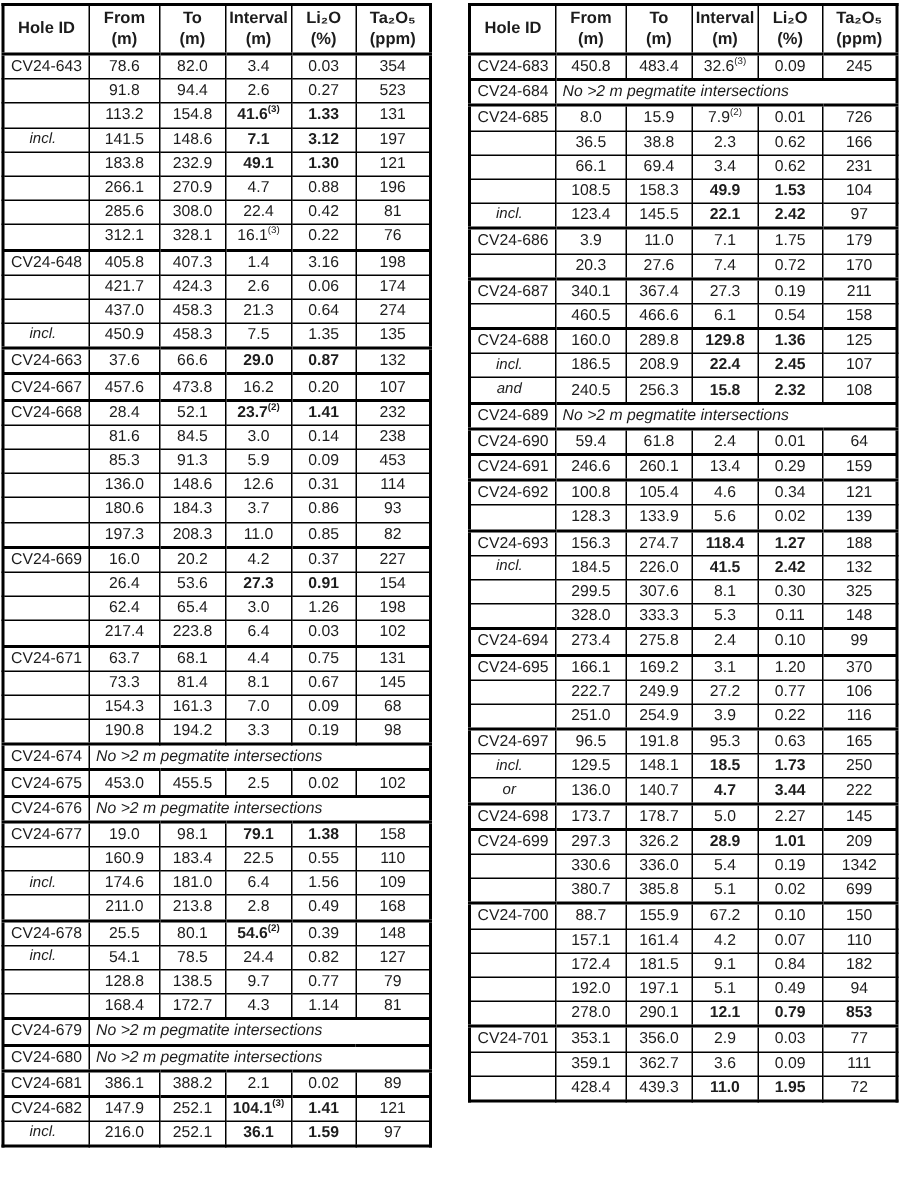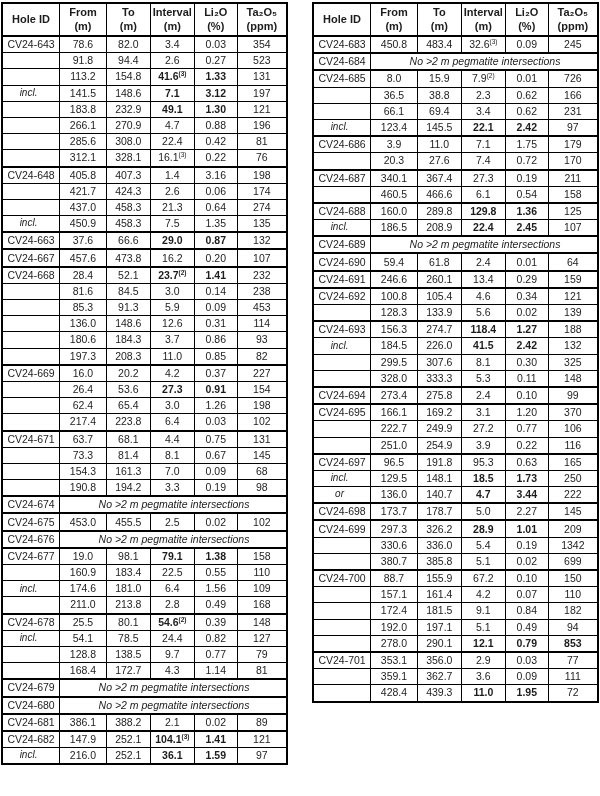--- a/index.html
+++ b/index.html
@@ -9,21 +9,21 @@
   table.assay{border-collapse:collapse;border:2px solid #000;table-layout:fixed;background:#fff;}
   col.c-hole{width:58px;} col.c-from{width:48px;} col.c-to{width:45px;}
   col.c-int{width:43px;} col.c-li{width:44px;} col.c-ta{width:51px;}
   th,td{border:1px solid #000;font-size:10.5px;text-align:center;
         padding:0 2px;height:15.2px;line-height:1.05;overflow:hidden;white-space:nowrap;}
   th{font-weight:bold;height:31px;font-size:11px;line-height:1.25;}
   thead th{border-bottom:2px solid #000;}
   tr.grp td{border-top:2px solid #000;}
   td.hole{font-size:10.5px;}
   td.tag{font-style:italic;text-align:center;padding-right:7px;font-size:10px;}
-  td.note{font-style:italic;text-align:center;padding-left:4px;font-size:10.5px;letter-spacing:0px;}
+  td.note{font-style:italic;text-align:left;padding-left:4px;font-size:10.5px;letter-spacing:0px;}
   td.b{font-weight:bold;}
   sup{font-size:6.5px;vertical-align:super;line-height:0;}
 </style>
 </head>
 <body>
 
 <div class="page">
   <table class="assay">
     <colgroup>
       <col class="c-hole">
@@ -432,20 +432,28 @@
         </tr>
         <tr>
           <td class="hole"></td>
           <td>66.1</td>
           <td>69.4</td>
           <td>3.4</td>
           <td>0.62</td>
           <td>231</td>
         </tr>
         <tr>
+          <td class="hole"></td>
+          <td>108.5</td>
+          <td>158.3</td>
+          <td class="b">49.9</td>
+          <td class="b">1.53</td>
+          <td>104</td>
+        </tr>
+        <tr>
           <td class="hole tag">incl.</td>
           <td>123.4</td>
           <td>145.5</td>
           <td class="b">22.1</td>
           <td class="b">2.42</td>
           <td>97</td>
         </tr>
         <tr class="grp">
           <td class="hole">CV24-686</td>
           <td>3.9</td>
@@ -487,20 +495,28 @@
           <td>125</td>
         </tr>
         <tr>
           <td class="hole tag">incl.</td>
           <td>186.5</td>
           <td>208.9</td>
           <td class="b">22.4</td>
           <td class="b">2.45</td>
           <td>107</td>
         </tr>
+        <tr>
+          <td class="hole tag">and</td>
+          <td>240.5</td>
+          <td>256.3</td>
+          <td class="b">15.8</td>
+          <td class="b">2.32</td>
+          <td>108</td>
+        </tr>
         <tr class="grp">
           <td class="hole">CV24-689</td>
           <td class="note" colspan="5">No &gt;2 m pegmatite intersections</td>
         </tr>
         <tr class="grp">
           <td class="hole">CV24-690</td>
           <td>59.4</td>
           <td>61.8</td>
           <td>2.4</td>
           <td>0.01</td>

